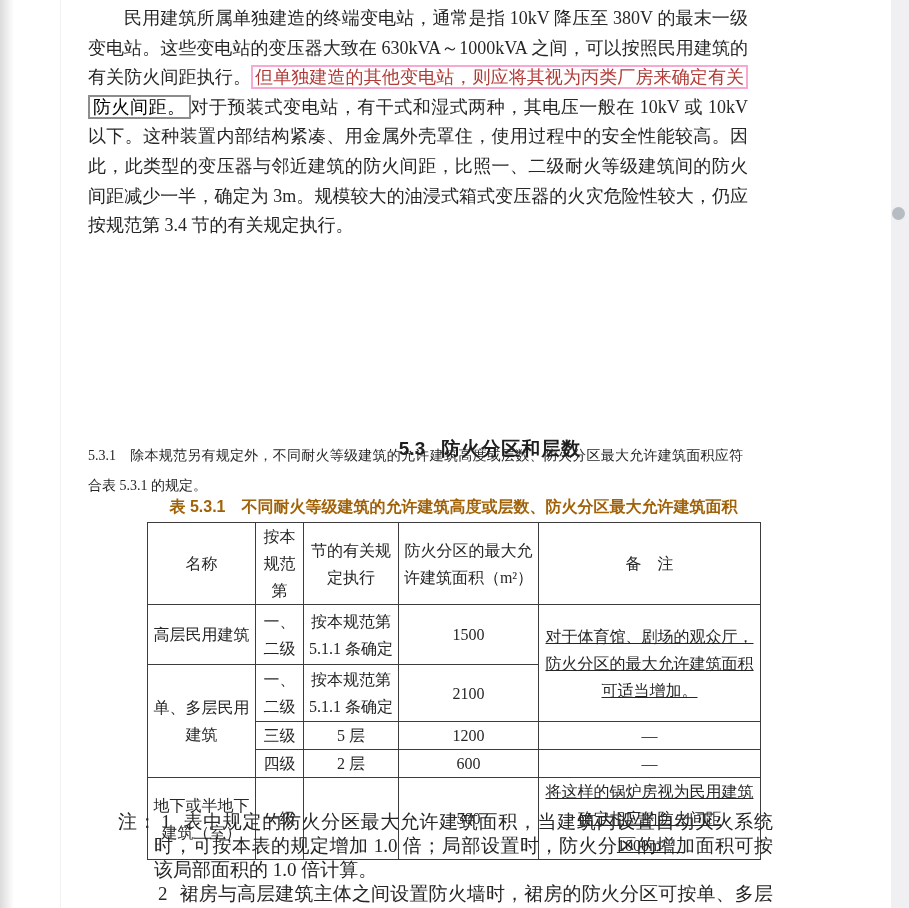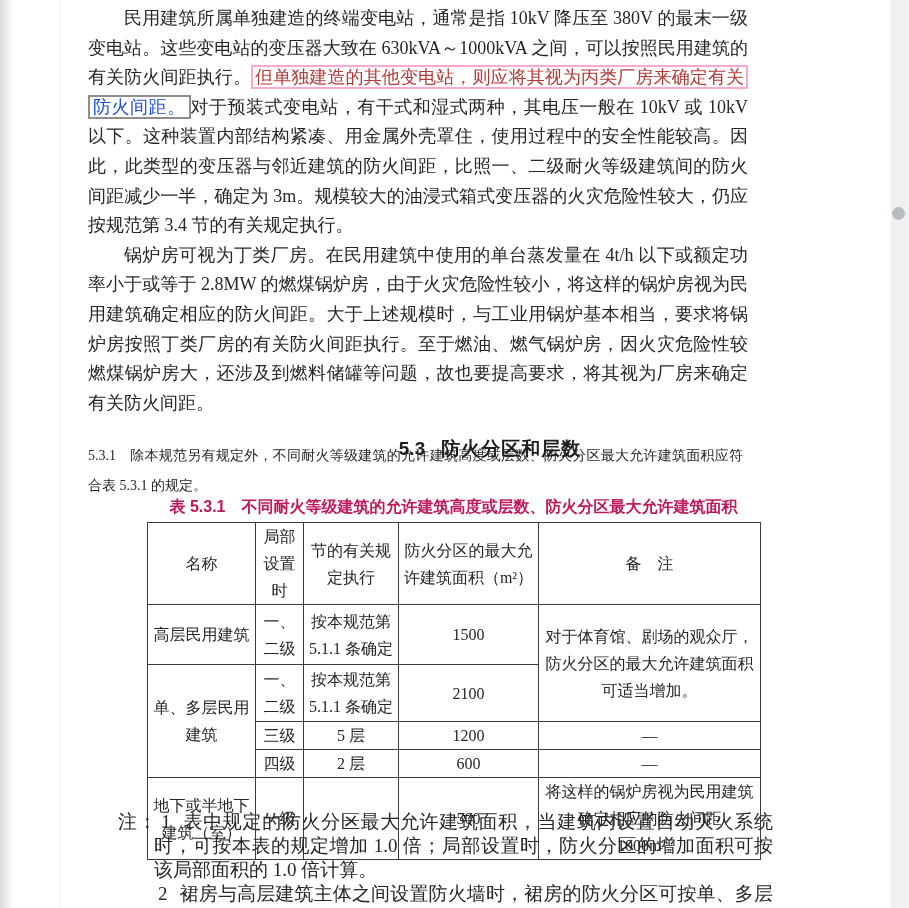--- a/index.html
+++ b/index.html
@@ -34,21 +34,21 @@
   }
   .para-block p{margin:0;text-indent:36px;}
   .seg-normal{color:#262626;}
   .seg-red-box{
     color:#b03a36;
     border:2px solid #f9a8d4;
     padding:0 2px;
     -webkit-box-decoration-break:clone;box-decoration-break:clone;
   }
   .seg-gray-box{
-    color:#1d4ed8;
+    color:#000000;
     border:2px solid #8d8d8d;
     padding:0 3px;
   }
 
   
   .section-heading{
     position:absolute;left:70px;top:404px;width:840px;
     text-align:center;font-family:"Liberation Sans","DejaVu Sans",sans-serif;
     font-weight:bold;font-size:19px;color:#1e1e1e;letter-spacing:1px;margin-top:32px;
   }
@@ -58,42 +58,42 @@
   .clause{
     position:absolute;left:88px;top:441px;width:655px;
     font-size:14px;line-height:29.6px;text-align:justify;
   }
   .clause .clause-num{margin-right:14px;}
 
   
   .table-caption{
     position:absolute;left:147px;top:497px;width:613px;
     text-align:center;font-family:"Liberation Sans","DejaVu Sans",sans-serif;
-    font-weight:bold;font-size:16px;color:#be185d;
+    font-weight:bold;font-size:16px;color:#a16207;
   }
 
   
   table.fire-table{
     position:absolute;left:147px;top:522px;width:613px;
     border-collapse:collapse;table-layout:fixed;
     font-size:16px;color:#262626;border-radius:15px;
   }
   table.fire-table th, table.fire-table td{
     border:1px solid #3c3c3c;
     text-align:center;vertical-align:middle;
     font-weight:normal;line-height:27px;padding:0 4px;
     overflow:hidden;
   }
   col.c-name{width:108px;}
   col.c-rating{width:48px;}
   col.c-height{width:95px;}
   col.c-area{width:140px;}
   col.c-remark{width:222px;}
   td.name-cell, th.name-cell{padding:0 15px;}
-  td.remark-cell{text-align:left;padding:0 9px;line-height:28px;}
+  td.remark-cell{text-align:left;padding:0 9px;line-height:28px;text-decoration:underline;}
   tr.h-header{height:55px;}
   tr.h-r1{height:60px;}
   tr.h-r2{height:57px;}
   tr.h-r3{height:20px;}
   tr.h-r4{height:28px;}
   tr.h-r5{height:61px;}
 
   
   .notes{
     position:absolute;left:118px;top:810px;width:655px;
@@ -107,21 +107,20 @@
 </head>
 <body>
 
 <div class="left-shadow"></div>
 <div class="page-divider"></div>
 <div class="right-strip"></div>
 <div class="scroll-thumb"></div>
 
 <div class="para-block">
   <p><span class="seg-normal">民用建筑所属单独建造的终端变电站，通常是指 10kV 降压至 380V 的最末一级变电站。这些变电站的变压器大致在 630kVA～1000kVA 之间，可以按照民用建筑的有关防火间距执行。</span><span class="seg-red-box">但单独建造的其他变电站，则应将其视为丙类厂房来确定有关</span><span class="seg-gray-box">防火间距。</span><span class="seg-normal">对于预装式变电站，有干式和湿式两种，其电压一般在 10kV 或 10kV 以下。这种装置内部结构紧凑、用金属外壳罩住，使用过程中的安全性能较高。因此，此类型的变压器与邻近建筑的防火间距，比照一、二级耐火等级建筑间的防火间距减少一半，确定为 3m。规模较大的油浸式箱式变压器的火灾危险性较大，仍应按规范第 3.4 节的有关规定执行。</span></p>
-  <p><span class="seg-normal">锅炉房可视为丁类厂房。在民用建筑中使用的单台蒸发量在 4t/h 以下或额定功率小于或等于 2.8MW 的燃煤锅炉房，由于火灾危险性较小，将这样的锅炉房视为民用建筑确定相应的防火间距。大于上述规模时，与工业用锅炉基本相当，要求将锅炉房按照丁类厂房的有关防火间距执行。至于燃油、燃气锅炉房，因火灾危险性较燃煤锅炉房大，还涉及到燃料储罐等问题，故也要提高要求，将其视为厂房来确定有关防火间距。</span></p>
 </div>
 
 <div class="section-heading">
   <span class="num">5.3</span><span>防火分区和层数</span>
 </div>
 
 <div class="clause">
   <span class="clause-num">5.3.1</span><span>除本规范另有规定外，不同耐火等级建筑的允许建筑高度或层数、防火分区最大允许建筑面积应符合表 5.3.1 的规定。</span>
 </div>
 
@@ -131,21 +130,21 @@
   <colgroup>
     <col class="c-name">
       <col class="c-rating">
       <col class="c-height">
       <col class="c-area">
       <col class="c-remark">
   </colgroup>
   <tbody>
       <tr class="h-header">
     <th class="name-cell">名称</th>
-    <th>局部设置时</th>
+    <th>按本规范第</th>
     <th>节的有关规定执行</th>
     <th>防火分区的最大允许建筑面积（m²）</th>
     <th>备　注</th>
   </tr>
   <tr class="h-r1">
     <td class="name-cell">高层民用建筑</td>
     <td>一、二级</td>
     <td>按本规范第 5.1.1 条确定</td>
     <td>1500</td>
     <td class="remark-cell" rowspan="2">对于体育馆、剧场的观众厅，防火分区的最大允许建筑面积可适当增加。</td>

